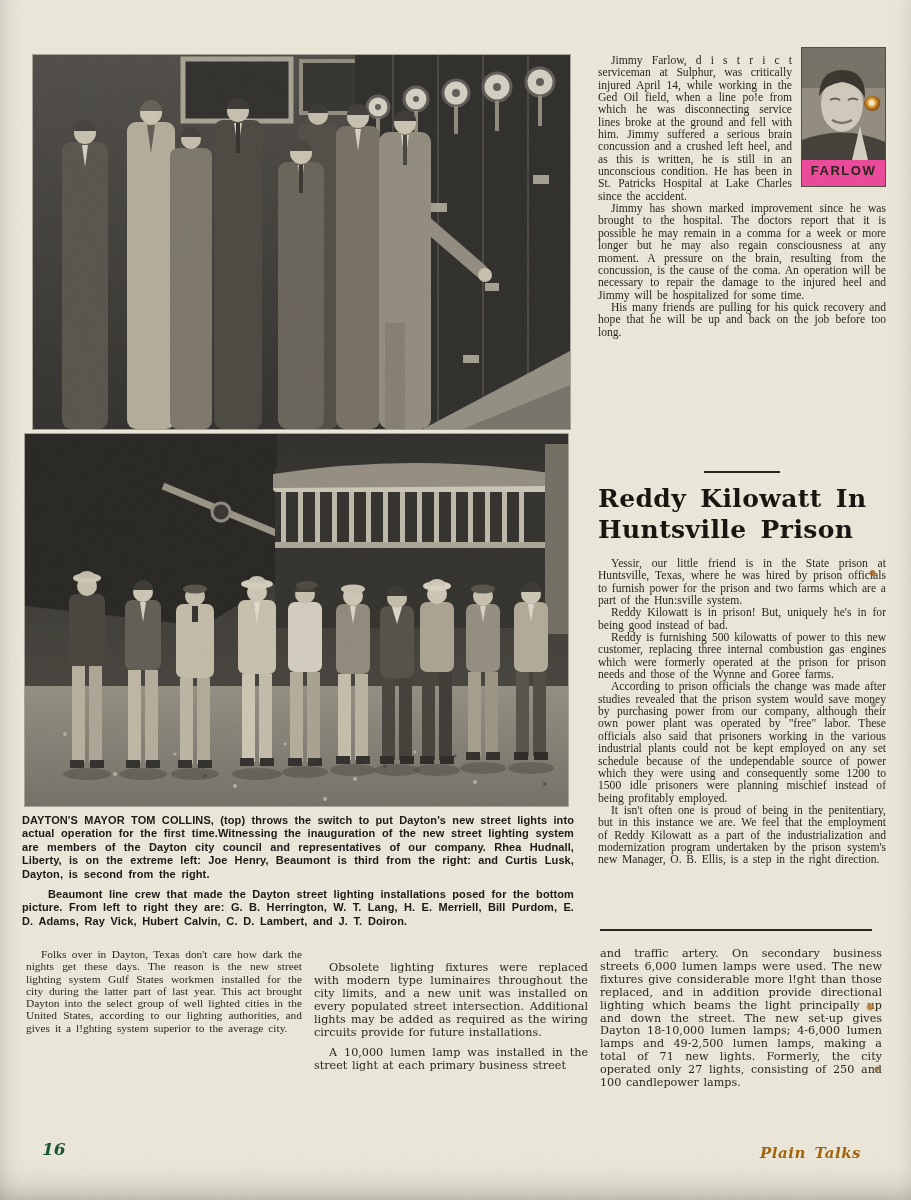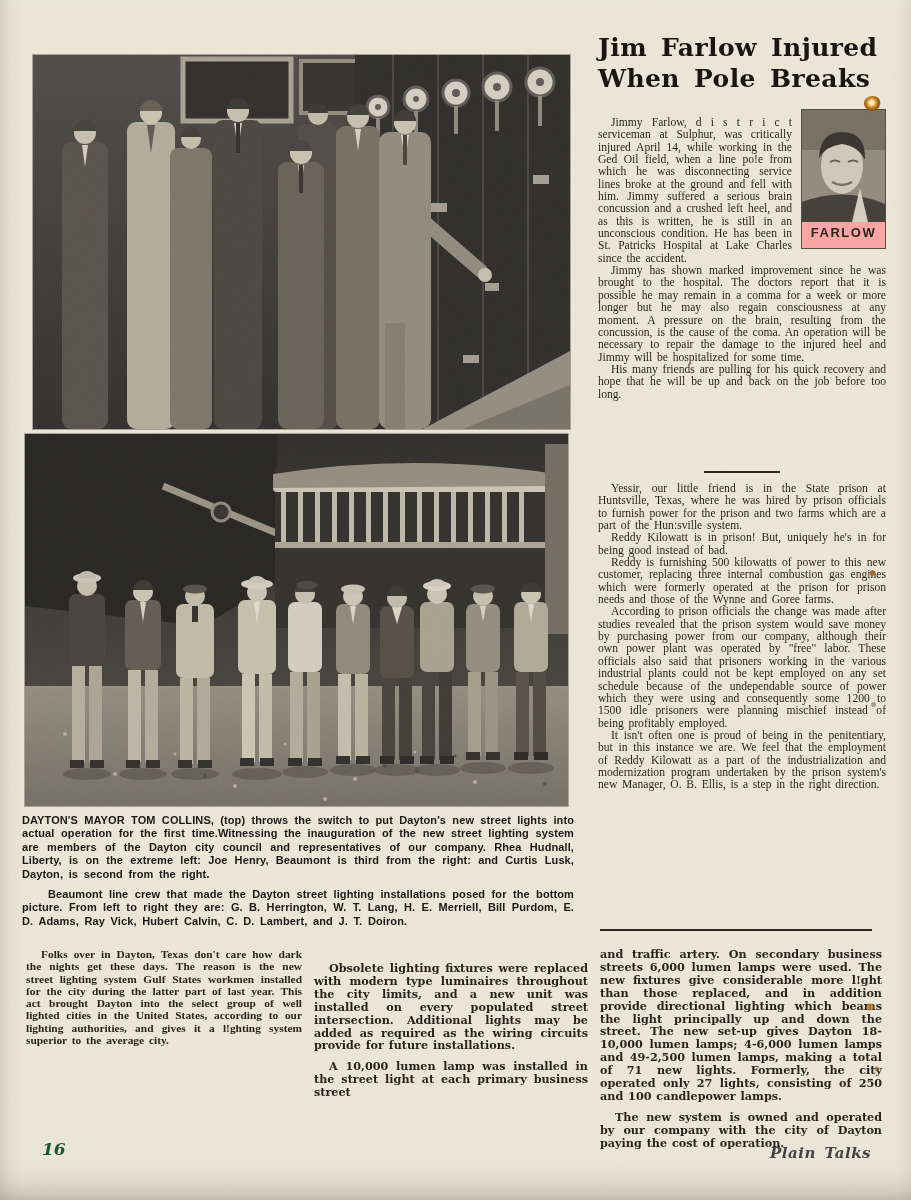--- a/index.html
+++ b/index.html
@@ -16,44 +16,44 @@
     font-family:"Liberation Serif",serif;color:#221f18;}
   figure{margin:0;}
   .photo-top{position:absolute;left:33px;top:55px;width:537px;height:374px;background:#2b2924;box-shadow:0 0 0 1px rgba(40,38,32,.35);}
   .photo-bottom{position:absolute;left:25px;top:434px;width:543px;height:372px;background:#26241f;box-shadow:0 0 0 1px rgba(40,38,32,.35);}
   .photo-top svg,.photo-bottom svg{display:block;width:100%;height:100%;}
   .caption{position:absolute;left:22px;width:552px;margin:0;text-align:justify;
     font:700 11px/13.4px "Liberation Sans",sans-serif;color:#171511;word-spacing:2.5px;letter-spacing:.1px;}
   .cap1{top:814px;}
   .cap2{top:888px;text-indent:26px;}
   .col{position:absolute;top:948px;margin:0;}
-  .col p{margin:0;text-align:justify;word-spacing:2px;font-weight:bold;}
+  .col p{margin:0;text-align:justify;word-spacing:2px;}
   .col1{left:26px;width:276px;}
   .col2{left:314px;width:274px;}
   .col3{left:600px;width:282px;}
   .f-old{font:400 11.4px/12.3px "Liberation Serif",serif;}
   .f-round{font:400 11.2px/12.9px "DejaVu Serif",serif;word-spacing:1px !important;}
   .ind{text-indent:15px;}
   .gap{margin-top:14px !important;}
   .gap-s{margin-top:8px !important;}
   .rcol{position:absolute;left:598px;top:32px;width:288px;height:902px;}
   .rcol h1{margin:0;font:700 25px/31px "DejaVu Serif",serif;color:#15120d;letter-spacing:.4px;word-spacing:5px;}
   .art p{margin:0;font:400 11.6px/12.35px "Liberation Serif",serif;color:#211e17;text-align:justify;word-spacing:1.8px;}
   .art p.ind{text-indent:13px;}
   .farlow{margin-top:23px;}
-  .portrait{float:right;width:85px;height:140px;margin:-8px 0 6px 9px;border:1px solid #514c42;background:#fca5a5;box-sizing:border-box;}
+  .portrait{float:right;width:85px;height:140px;margin:-8px 0 6px 9px;border:1px solid #514c42;background:#ec4899;box-sizing:border-box;}
   .portrait svg{display:block;width:100%;height:112px;}
   .plabel{font:700 13px/22px "Liberation Sans",sans-serif;letter-spacing:1.5px;text-align:center;color:#262219;}
   .divider{position:absolute;background:#26231c;}
   .d1{top:439px;left:106px;width:76px;height:2px;}
   .d2{top:897px;left:2px;width:272px;height:2px;}
   .reddy-wrap{position:absolute;top:451px;left:0;width:288px;height:440px;overflow:hidden;}
   .reddy-wrap h1{margin:0 0 13px 0;}
   .pagenum{position:absolute;left:42px;top:1139px;font:700 italic 17px "DejaVu Serif",serif;color:#14532d;}
-  .mag{position:absolute;right:40px;top:1144px;font:700 italic 15px "DejaVu Serif",serif;color:#404040;letter-spacing:.5px;word-spacing:3px;}
+  .mag{position:absolute;right:50px;top:1144px;font:700 italic 15px "DejaVu Serif",serif;color:#a16207;letter-spacing:.5px;word-spacing:3px;}
   .stain{position:absolute;border-radius:50%;}
   .s1{left:864px;top:96px;width:17px;height:15px;
       background:radial-gradient(circle at 45% 45%, #f3e6c2 0 18%, #d9961f 35%, #8a4c10 62%, rgba(138,76,16,0) 75%);}
   .s2{left:869px;top:570px;width:7px;height:6px;background:radial-gradient(circle,#a85f1e 0 55%,rgba(168,95,30,0) 75%);opacity:.85;}
   .s3{left:866px;top:1003px;width:8px;height:8px;background:radial-gradient(circle,#bd7c2c 0 50%,rgba(189,124,44,0) 75%);opacity:.8;}
   .s4{left:871px;top:702px;width:5px;height:5px;background:#6d5c40;opacity:.55;}
   .s5{left:874px;top:1066px;width:6px;height:6px;background:radial-gradient(circle,#8a6a35 0 50%,rgba(138,106,53,0) 75%);opacity:.6;}
   .grain-overlay{position:absolute;left:0;top:0;width:911px;height:1200px;pointer-events:none;opacity:.05;}
 </style>
 </head>
@@ -360,25 +360,23 @@
 
   <div class="col col1">
     <p class="f-old ind">Folks over in Dayton, Texas don't care how dark the nights get these days.  The reason is the new street lighting system Gulf States workmen installed for the city during the latter part of last year.  This act brought Dayton into the select group of well lighted cities in the United States, according to our lighting authorities, and gives it a l!ghting system superior to the average city.</p>
   </div>
   <div class="col col2">
     <p class="f-round ind gap">Obsolete lighting fixtures were replaced with modern type luminaires throughout the city limits, and a new unit was installed on every populated street intersection.  Additional lights may be added as required as the wiring circuits provide for future installations.</p>
     <p class="f-round ind gap-s">A 10,000 lumen lamp was installed in the street light at each primary business street</p>
   </div>
   <div class="col col3">
     <p class="f-round">and traffic artery.  On secondary business streets 6,000 lumen lamps were used. The new fixtures give considerable more l!ght than those replaced, and in addition provide directional lighting which beams the light principally up and down the street.  The new set-up gives Dayton 18-10,000 lumen lamps; 4-6,000 lumen lamps and 49-2,500 lumen lamps, making a total of 71 new lights. Formerly, the city operated only 27 lights, consisting of 250 and 100 candlepower lamps.</p>
-    <p class="f-round ind gap-s">The new system is owned and operated by our company with the city of Dayton paying the cost of operation.</p>
   </div>
 
   <div class="rcol">
-    <h1><span>Jim Farlow Injured</span><br><span>When Pole Breaks</span></h1>
     <div class="art farlow">
       <div class="portrait">
         <svg viewBox="0 0 83 112" preserveAspectRatio="none">
           <rect x="0" y="0" width="83" height="112" fill="#8d8778"></rect>
           <rect x="0" y="0" width="83" height="40" fill="#6e695c"></rect>
           <path d="M 0 112 L 0 92 Q 42 76 83 94 L 83 112 Z" fill="#35322b"></path>
           <path d="M 58 78 L 66 112 L 50 112 Z" fill="#d8d3c3"></path>
           <ellipse cx="40" cy="56" rx="21" ry="28" fill="#d4ccbc"></ellipse>
           <path d="M 17 48 Q 18 22 40 22 Q 64 22 63 50 Q 56 36 40 34 Q 24 36 17 48 Z" fill="#29261f"></path>
           <path d="M 28 52 q 5 -3 10 0 M 46 52 q 5 -3 10 0" stroke="#55504a" stroke-width="2" fill="none"></path>
@@ -386,20 +384,21 @@
           <rect x="0" y="0" width="83" height="112" filter="url(#grainF)" opacity="0.2"></rect>
         </svg>
         <div class="plabel">FARLOW</div>
       </div>
       <p class="ind">Jimmy Farlow, d i s t r i c t serviceman at Sulphur, was critically injured April 14, while working in the Ged Oil field, when a line po!e from which he was disconnecting service lines broke at the ground and fell with him.  Jimmy suffered a serious brain concussion and a crushed left heel, and as this is written, he is still in an unconscious condition.  He has been in St. Patricks Hospital at Lake Charles since the accident.</p>
       <p class="ind">Jimmy has shown marked improvement since he was brought to the hospital.  The doctors report that it is possible he may remain in a comma for a week or more longer but he may also regain consciousness at any moment.  A pressure on the brain, resulting from the concussion, is the cause of the coma.  An operation will be necessary to repair the damage to the injured heel and Jimmy will be hospitalized for some time.</p>
       <p class="ind">His many friends are pulling for his quick recovery and hope that he will be up and back on the job before too long.</p>
     </div>
     <div class="divider d1"></div>
     <div class="reddy-wrap">
+      <h1><span>Reddy Kilowatt In</span><br><span>Huntsville Prison</span></h1>
       <div class="art">
         <p class="ind">Yessir, our little friend is in the State prison at Huntsville, Texas, where he was hired by prison officials to furnish power for the prison and two farms which are a part of the Hun:sville system.</p>
         <p class="ind">Reddy Kilowatt is in prison!  But, uniquely he's in for being good instead of bad.</p>
         <p class="ind">Reddy is furnishing 500 kilowatts of power to this new customer, replacing three internal combustion gas engines which were formerly operated at the prison for prison needs and those of the Wynne and Goree farms.</p>
         <p class="ind">According to prison officials the change was made after studies revealed that the prison system would save money by purchasing power from our company, although their own power plant was operated by "free" labor.  These officials also said that prisoners working in the various industrial plants could not be kept employed on any set schedule because of the undependable source of power which they were using and consequently some 1200 to 1500 idle prisoners were planning mischief instead of being profitably employed.</p>
         <p class="ind">It isn't often one is proud of being in the penitentiary, but in this instance we are.  We feel that the employment of Reddy Kilowatt as a part of the industrialization and modernization program undertaken by the prison system's new Manager, O. B. Ellis, is a step in the right direction.</p>
       </div>
     </div>
     <div class="divider d2"></div>
   </div>

